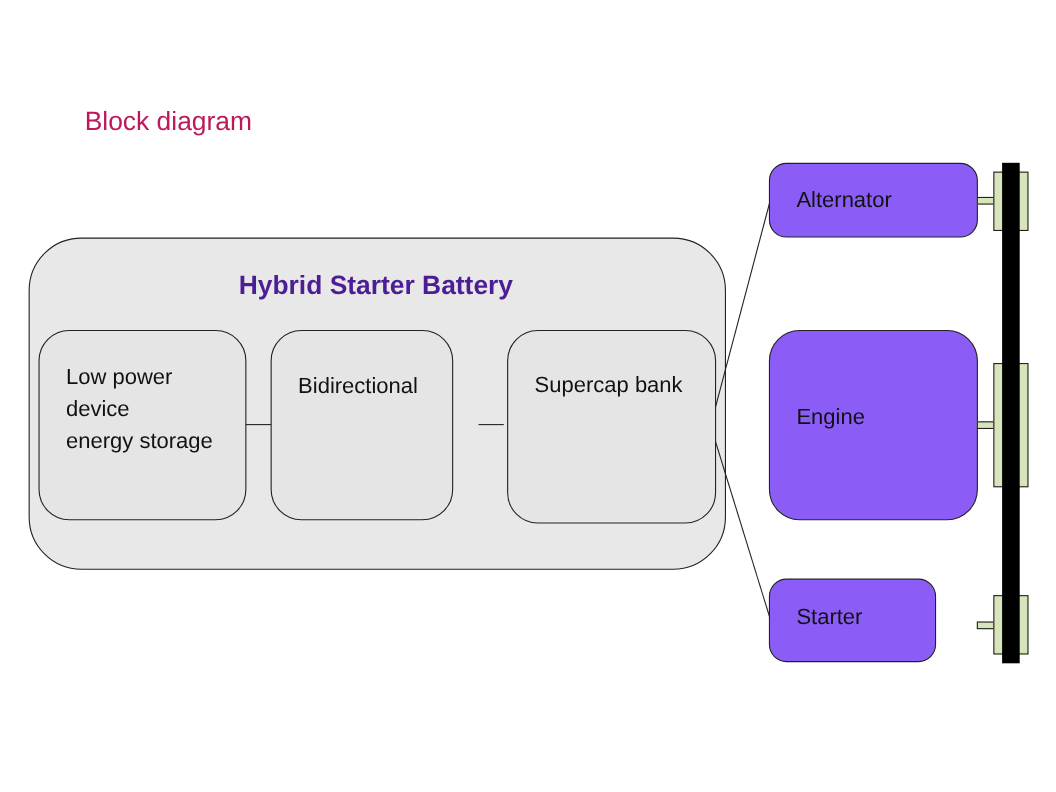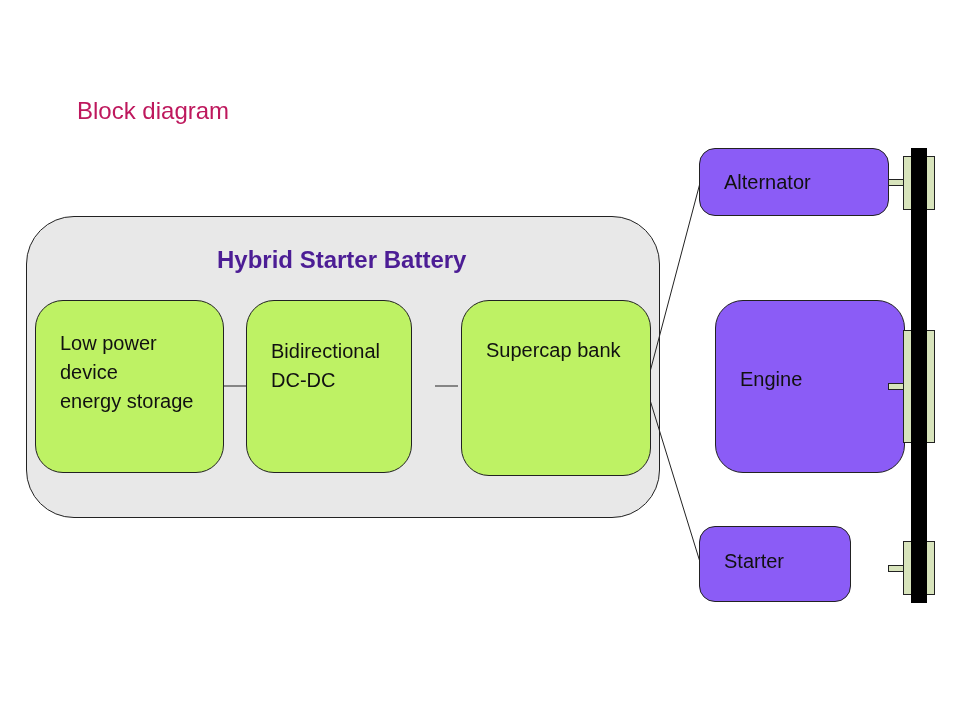--- a/index.html
+++ b/index.html
@@ -6,21 +6,21 @@
   body { width: 960px; height: 720px; position: relative; overflow: hidden;
          font-family: "Liberation Sans", "DejaVu Sans", sans-serif; }
   .title { position: absolute; left: 77px; top: 97px; font-size: 24px; color: #be185d; }
   .container {
     position: absolute; left: 26px; top: 216px; width: 634px; height: 302px;
     background: #e8e8e8; border: 1px solid #222; border-radius: 48px; box-sizing: border-box;
   }
   .container-label { position: absolute; left: 217px; top: 246px; font-size: 24px; color: #4c1d95; font-weight: bold; }
   .block {
     position: absolute; box-sizing: border-box; border: 1px solid #222;
-    background: #bef264; border-radius: 28px; color: #111; font-size: 20px; line-height: 29px;
+    background: #e5e5e5; border-radius: 28px; color: #111; font-size: 20px; line-height: 29px;
   }
   .block .txt { position: absolute; left: 24px; top: 28px; }
   .ext { background: #8b5cf6; border-radius: 16px; }
   .ext-big { border-radius: 28px; }
   .ext .txt { left: 24px; }
   .belt { position: absolute; left: 911px; top: 148px; width: 16px; height: 455px; background: #000; }
   .pulley { position: absolute; box-sizing: border-box; border: 1px solid #222; background: #d8e4bc; }
   .shaft { position: absolute; box-sizing: border-box; border: 1px solid #222; background: #d8e4bc; height: 7px; }
   svg.wires { position: absolute; left: 0; top: 0; }
 </style>
@@ -43,35 +43,34 @@
   <div class="txt">
     <div>Low power</div>
     <div>device</div>
     <div>energy storage</div>
   </div>
 </div>
 
 <div class="block" style="left:246px;top:300px;width:166px;height:173px;">
   <div class="txt" style="top:36px;">
     <div>Bidirectional</div>
-    <div>DC-DC</div>
   </div>
 </div>
 
 <div class="block" style="left:461px;top:300px;width:190px;height:176px;">
   <div class="txt" style="top:35px;">
     <div>Supercap bank</div>
   </div>
 </div>
 
 <div class="block ext" style="left:699px;top:148px;width:190px;height:68px;">
   <div class="txt" style="top:19px;">Alternator</div>
 </div>
 
-<div class="block ext ext-big" style="left:699px;top:300px;width:190px;height:173px;margin-left:16px;">
+<div class="block ext ext-big" style="left:699px;top:300px;width:190px;height:173px;">
   <div class="txt" style="top:64px;">Engine</div>
 </div>
 
 <div class="block ext" style="left:699px;top:526px;width:152px;height:76px;">
   <div class="txt" style="top:20px;">Starter</div>
 </div>
 
 <div class="shaft" style="left:888px;top:179px;width:16px;"></div>
 <div class="shaft" style="left:888px;top:383px;width:16px;"></div>
 <div class="shaft" style="left:888px;top:565px;width:16px;"></div>

